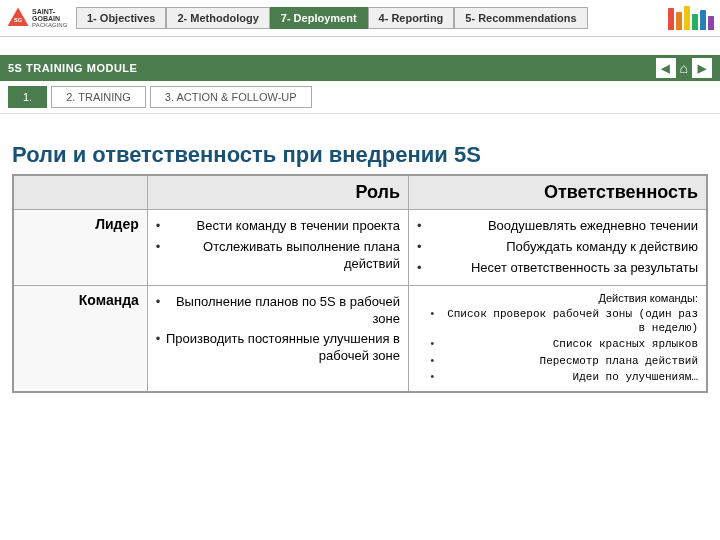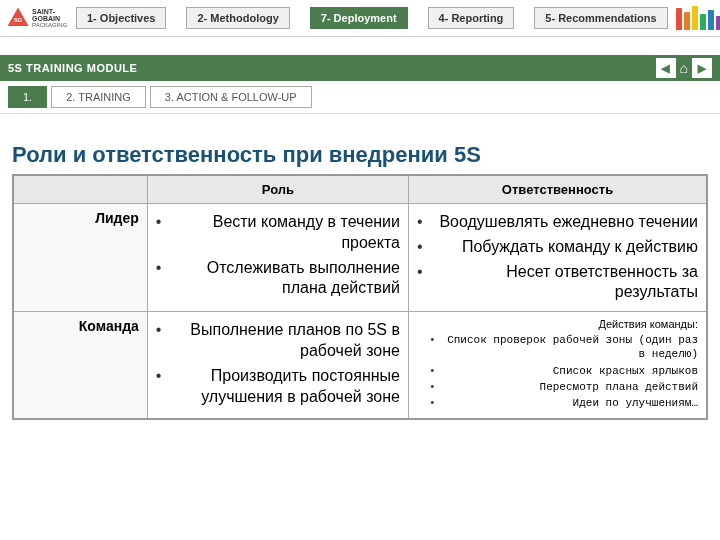--- a/index.html
+++ b/index.html
@@ -27,21 +27,21 @@
       flex-shrink: 0;
     }
     .logo-icon {
       width: 28px;
       height: 28px;
       margin-right: 2px;
     }
 
     .nav-tabs {
       display: flex;
-      gap: 20px;
+      gap: 0;
       flex: 1;
       align-items: flex-start;
     }
     .nav-tab {
       padding: 4px 10px;
       border: 1.5px solid #aaa;
       background: #f0f0f0;
       font-size: 11px;
       font-weight: bold;
       color: #333;
@@ -143,22 +143,22 @@
     }
     .main-table th, .main-table td {
       border: 1.5px solid #aaa;
       padding: 6px 8px;
       vertical-align: top;
       text-align: right;
     }
     .main-table thead th {
       background: #e8e8e8;
       font-weight: bold;
-      text-align: center;
-      font-size: 13px;
+      text-align: right;
+      font-size: 18px;
     }
     .main-table thead th.role-header {
       width: 35%;
     }
     .main-table thead th.resp-header {
       width: 40%;
     }
     .main-table thead th.name-header {
       width: 18%;
     }
@@ -169,21 +169,21 @@
       vertical-align: middle;
       background: #f8f8f8;
     }
     .bullet-list {
       list-style: none;
       padding: 0;
     }
     .bullet-list li {
       padding: 2px 0 2px 10px;
       position: relative;
-      font-size: 16px;
+      font-size: 13px;
       line-height: 1.3;
     }
     .bullet-list li::before {
       content: "•";
       position: absolute;
       left: 0;
       color: #333;
     }
     .sub-bullet-list {
       list-style: none;

